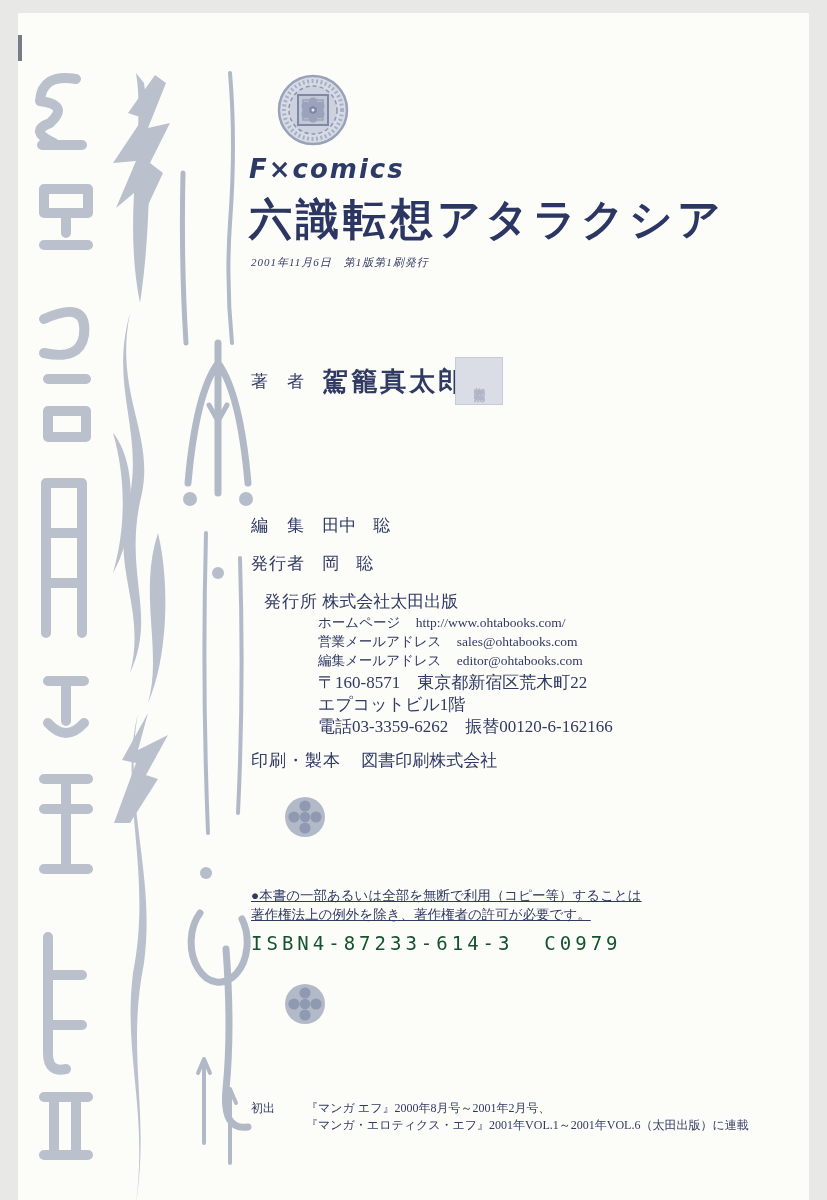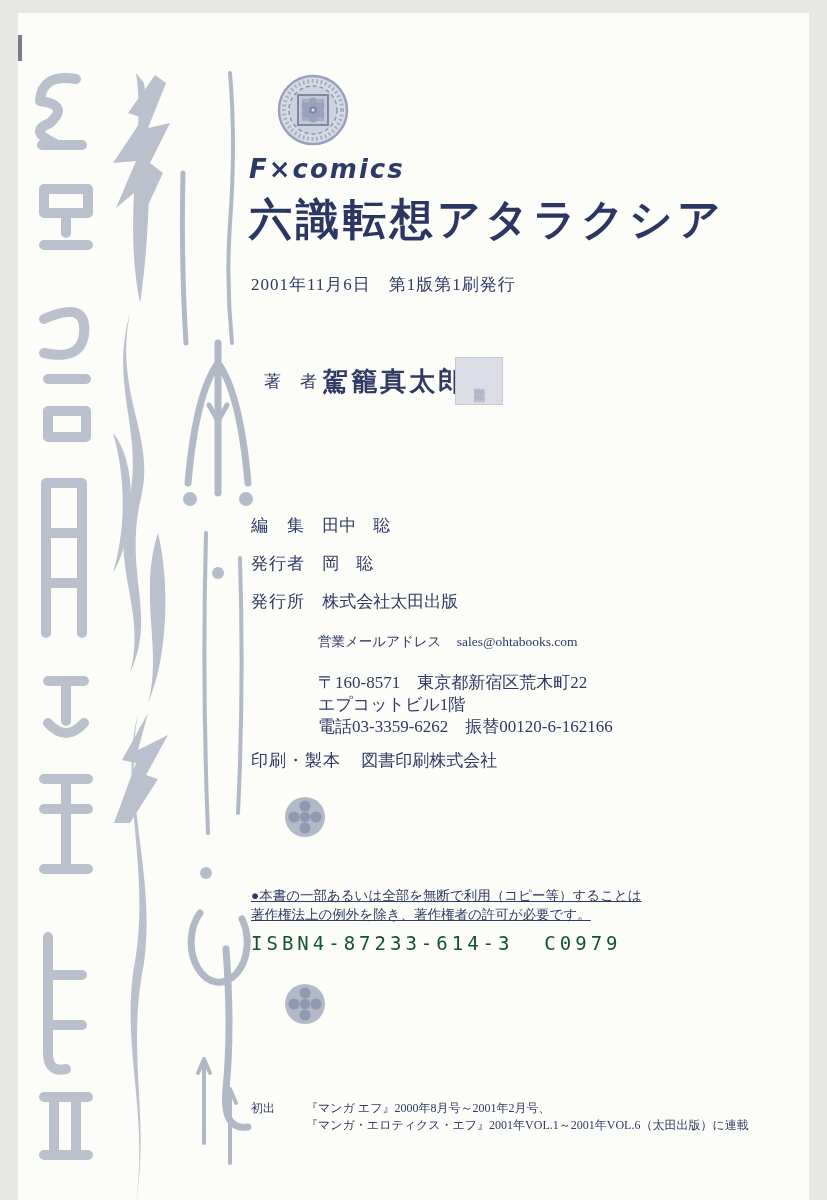--- a/index.html
+++ b/index.html
@@ -23,39 +23,39 @@
     left:231px;top:141px;
     font-family:"DejaVu Sans","Liberation Sans",sans-serif;
     font-style:italic;font-weight:600;
     font-size:26px;letter-spacing:2px;color:#2e3a66;
   }
   .title{
     left:231px;top:178px;
     font-size:43px;letter-spacing:4px;font-weight:700;
     color:#2b3663;white-space:nowrap;
   }
-  .edition{left:233px;top:260px;font-size:17px;letter-spacing:1px;}
+  .edition{left:233px;top:242px;font-size:11px;letter-spacing:1px;font-style:italic;}
   
   .row{left:233px;white-space:nowrap;font-size:17px;}
   .row .lbl{display:inline-block;width:67px;letter-spacing:1px;}
-  .author-row{top:351px;text-align:right;}
+  .author-row{top:351px;}
   .author-name{font-size:26px;font-weight:700;letter-spacing:3px;vertical-align:-3px;}
   .seal{
     left:437px;top:344px;width:46px;height:46px;
     background:#dadde5;border:1px solid #c6cbd7;
     display:flex;align-items:center;justify-content:center;
     writing-mode:vertical-rl;
     font-size:12px;line-height:1.1;letter-spacing:-1px;
     color:#aeb4c6;overflow:hidden;
   }
   .design-row{top:456px;}
   .design-note{font-size:10px;color:#4a5578;letter-spacing:0;}
   .editor-row{top:501px;}
   .pubperson-row{top:539px;}
-  .publisher-row{top:577px;}
+  .publisher-row{top:577px;text-align:right;}
   .sub{left:300px;font-size:13.5px;white-space:nowrap;}
   .sub .v{margin-left:12px;}
   .homepage{top:601px;}
   .salesmail{top:620px;}
   .editormail{top:639px;}
   .addr1{left:300px;top:658px;font-size:17px;white-space:nowrap;}
   .addr2{left:300px;top:680px;font-size:17px;white-space:nowrap;}
   .phone{left:300px;top:702px;font-size:17px;white-space:nowrap;}
   .printer-row{top:736px;}
   .printer-row .lbl2{margin-right:16px;letter-spacing:1px;}
@@ -156,23 +156,31 @@
   <div class="abs row pubperson-row">
     <span class="lbl">発行者</span>
     <span>岡　聡</span>
   </div>
 
   <div class="abs row publisher-row">
     <span class="lbl">発行所</span>
     <span>株式会社太田出版</span>
   </div>
 
+  <div class="abs sub homepage">
+    <span>ホームページ</span>
+    <span class="v">http://www.ohtabooks.com/</span>
+  </div>
   <div class="abs sub salesmail">
     <span>営業メールアドレス</span>
     <span class="v">sales@ohtabooks.com</span>
+  </div>
+  <div class="abs sub editormail">
+    <span>編集メールアドレス</span>
+    <span class="v">editor@ohtabooks.com</span>
   </div>
   <div class="abs addr1">〒160-8571　東京都新宿区荒木町22</div>
   <div class="abs addr2">エプコットビル1階</div>
   <div class="abs phone">電話03-3359-6262　振替00120-6-162166</div>
 
   <div class="abs row printer-row">
     <span class="lbl2">印刷・製本</span>
     <span>図書印刷株式会社</span>
   </div>
 

